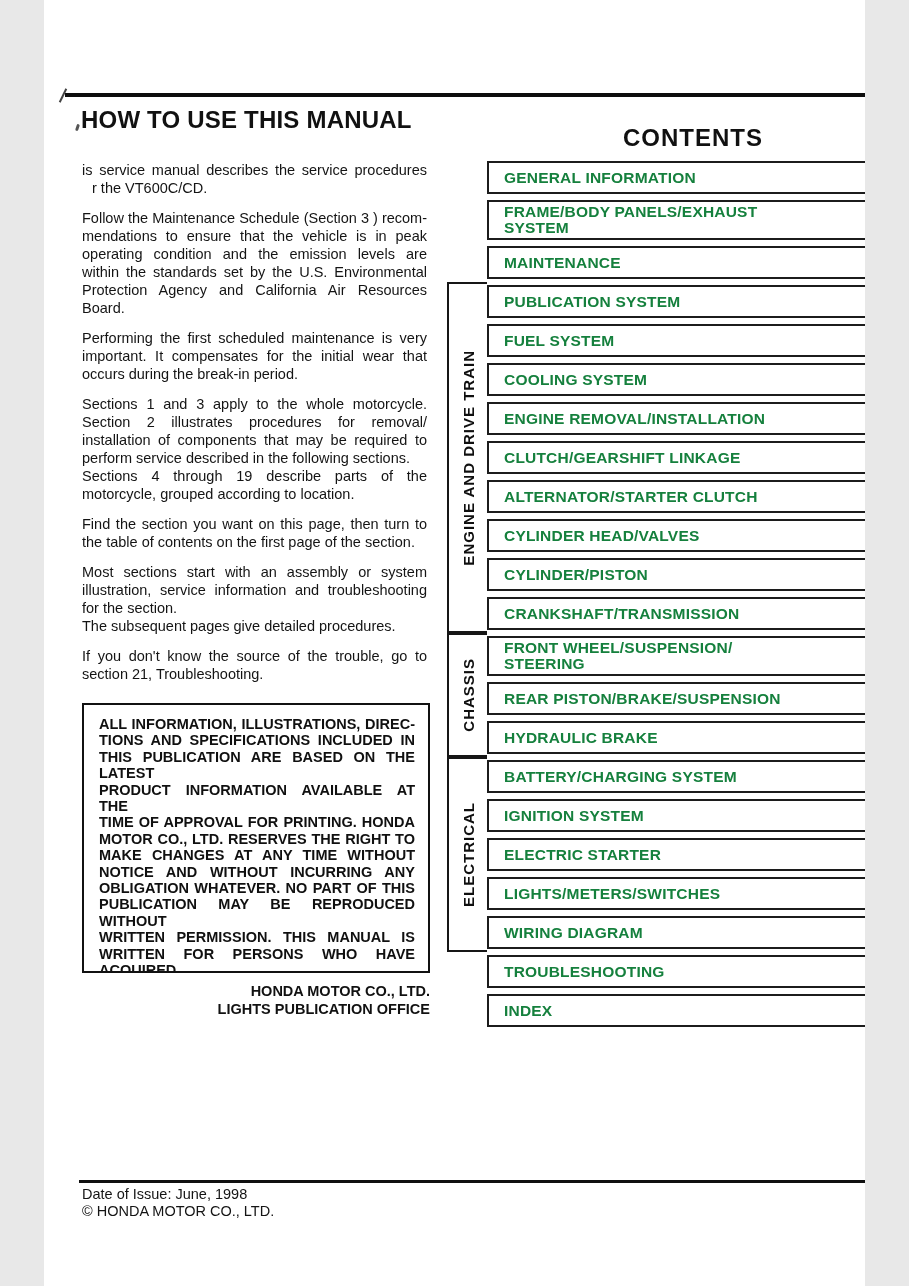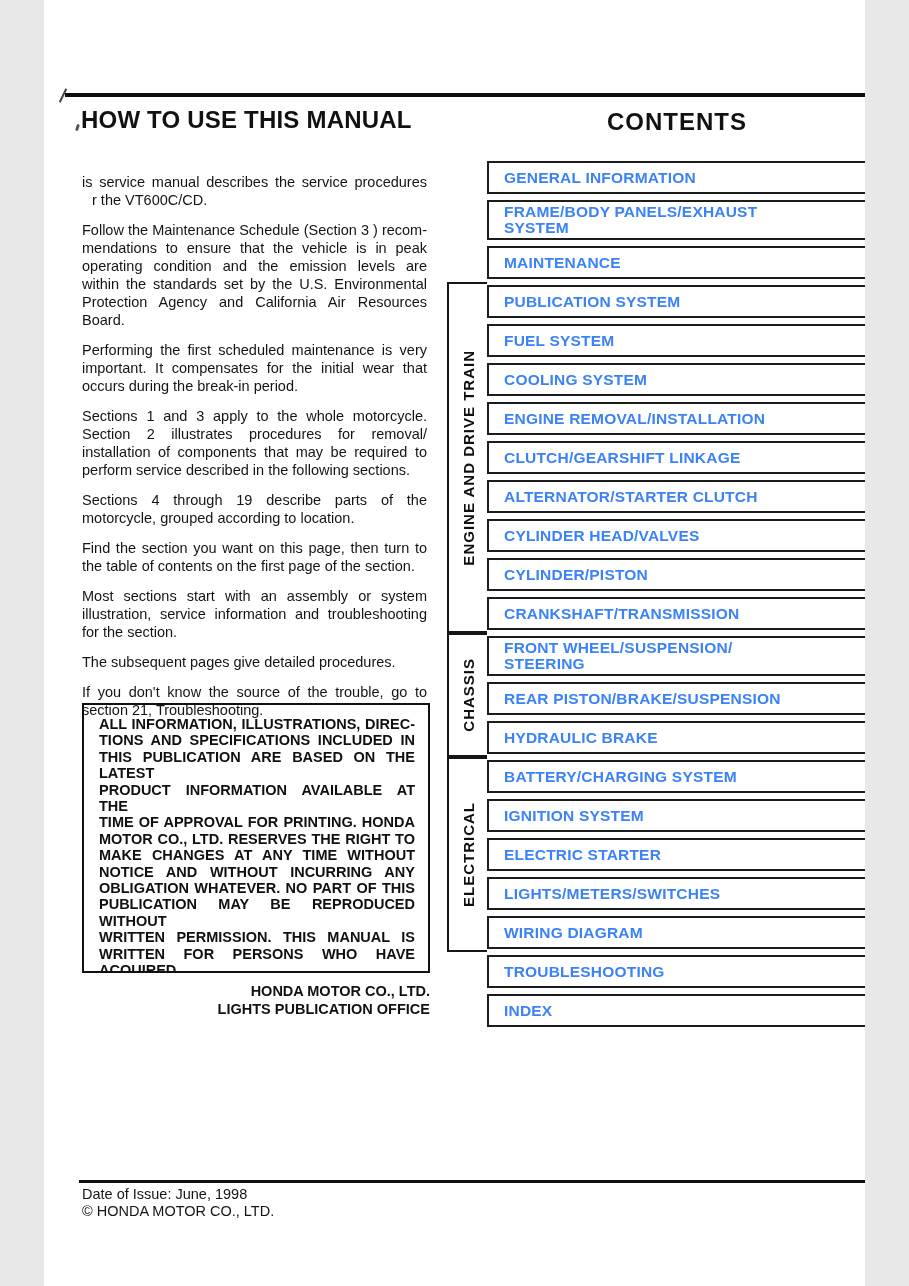--- a/index.html
+++ b/index.html
@@ -7,42 +7,42 @@
         font-family:"Liberation Sans",sans-serif;overflow:hidden;margin:0 auto;}
 
   
   .artifact-a{position:absolute;left:18px;top:88px;width:2px;height:15px;background:#444;transform:rotate(26deg);}
   .artifact-b{position:absolute;left:32px;top:124px;width:3px;height:7px;background:#555;transform:rotate(18deg);border-radius:2px;}
 
   .toprule{position:absolute;left:21px;top:93px;width:802px;height:4px;background:#0d0d0d;}
   .bottomrule{position:absolute;left:35px;top:1180px;width:798px;height:3px;background:#101010;}
 
   .left-title{position:absolute;left:37px;top:106px;margin:0;font-size:24px;font-weight:700;letter-spacing:0.2px;white-space:nowrap;}
-  .contents-title{position:absolute;left:443px;top:108px;width:380px;margin:0;text-align:center;
+  .contents-title{position:absolute;left:443px;top:108px;width:380px;margin:16px;text-align:center;
                   font-size:24px;font-weight:700;letter-spacing:1px;}
 
   .left-text{position:absolute;left:38px;top:161px;width:345px;font-size:14.5px;line-height:18px;color:#141414;}
   .para{margin:12px 0 0 0;}
-  .para:first-child,.para.tight{margin-top:12px;}
+  .para:first-child,.para.tight{margin-top:0;}
   .jl{text-align:justify;text-align-last:justify;}
   .ll{text-align:left;}
   .indent2{padding-left:10px;}
 
   .disclaimer{position:absolute;left:38px;top:703px;width:348px;height:270px;border:2px solid #111;
               box-sizing:border-box;padding:11px 13px 16px 15px;font-weight:700;font-size:14.5px;
               line-height:16.4px;color:#101010;overflow:hidden;}
   .signature{position:absolute;left:38px;top:982px;width:348px;text-align:right;font-weight:700;
              font-size:14.5px;line-height:18px;}
 
   .rows-wrap{position:absolute;left:443px;top:161px;width:380px;}
   .row{position:relative;box-sizing:border-box;width:380px;height:33px;border:2px solid #1c1c1c;
        background:#fff;margin-bottom:6px;display:flex;flex-direction:column;justify-content:center;
        padding-left:15px;}
   .row.two{height:40px;}
-  .rlabel{font-weight:700;font-size:15.5px;line-height:16px;letter-spacing:0.2px;color:#3b82f6;}
+  .rlabel{font-weight:700;font-size:15.5px;line-height:16px;letter-spacing:0.2px;color:#15803d;}
   .badge{position:absolute;left:376px;top:-5px;height:calc(100% + 10px);width:64px;background:#000;
          color:#fff;display:flex;align-items:center;justify-content:center;font-weight:700;font-size:27px;}
   .bracket{position:absolute;left:-40px;width:40px;border:2px solid #161616;border-right:none;
            box-sizing:border-box;display:flex;align-items:center;justify-content:center;}
   .blabel{writing-mode:vertical-rl;transform:rotate(180deg);font-weight:700;font-size:15px;
           letter-spacing:1px;white-space:nowrap;color:#0f0f0f;}
 
   .footer{position:absolute;left:38px;top:1186px;font-size:14.5px;line-height:17px;color:#141414;}
 </style>
 </head>

